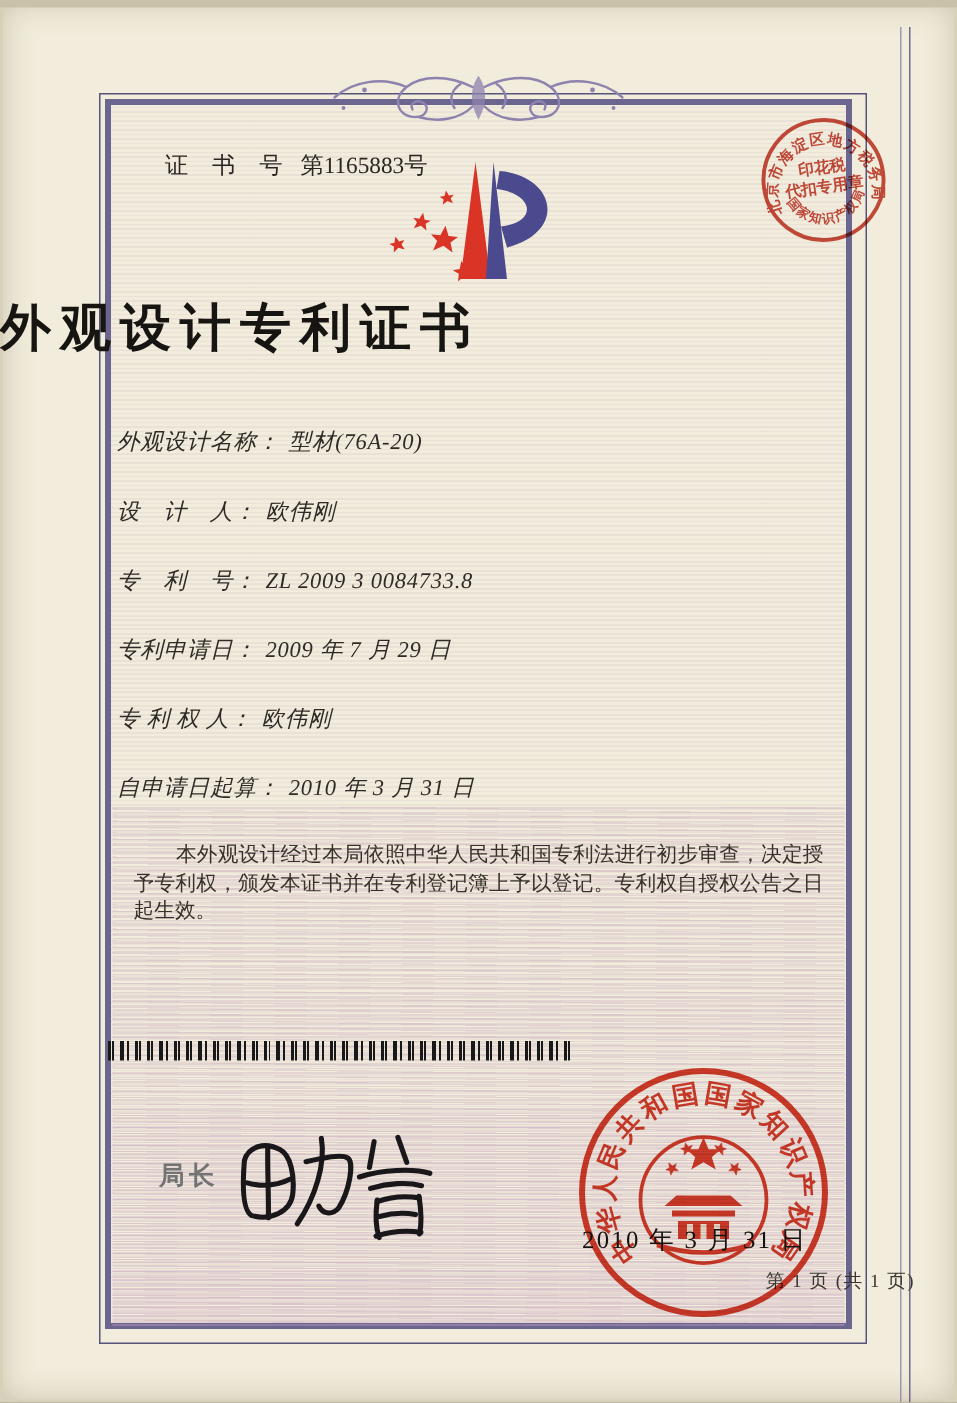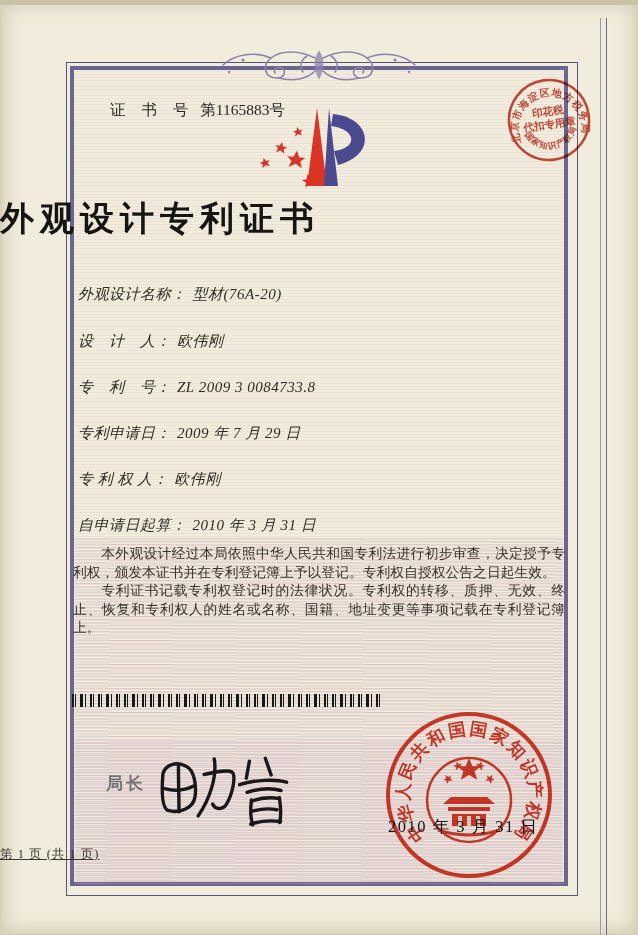--- a/index.html
+++ b/index.html
@@ -40,21 +40,21 @@
   .title{position:absolute;left:0;right:0;top:196px;z-index:2;text-align:left;
     font-size:34px;font-weight:bold;letter-spacing:6px;color:#171512;}
 
   .fields{position:absolute;left:78px;top:0;z-index:2;width:440px;}
   .field{position:absolute;left:0;white-space:nowrap;font-size:15px;color:#2e2b26;letter-spacing:.5px;font-style:italic;}
   .field .v{margin-left:6px;}
   .f0{top:285px}.f1{top:332px}.f2{top:378px}.f3{top:424px}.f4{top:470px}.f5{top:516px}
 
   .body-text{position:absolute;left:73px;top:545px;width:492px;z-index:2;
     font-size:13.8px;line-height:18.6px;color:#36312a;text-align:justify;}
-  .body-text p{margin:0;text-indent:2.05em;}
+  .body-text p{margin:16px;text-indent:2.05em;}
 
   .barcode{position:absolute;left:72px;top:694px;width:312px;height:13px;z-index:2;
     background:repeating-linear-gradient(90deg,
       #181818 0 2px, rgba(0,0,0,0) 2px 3px,
       #181818 3px 4px, rgba(0,0,0,0) 4px 8px,
       #181818 8px 11px, rgba(0,0,0,0) 11px 13px,
       #181818 13px 14px, rgba(0,0,0,0) 14px 18px,
       #181818 18px 20px, rgba(0,0,0,0) 20px 21px,
       #181818 21px 22px, rgba(0,0,0,0) 22px 26px);
   }
@@ -65,22 +65,22 @@
   .sr-only{position:absolute;width:1px;height:1px;overflow:hidden;clip:rect(0 0 0 0);white-space:nowrap;}
 
   .seal{position:absolute;left:382px;top:708px;width:174px;height:174px;z-index:4;
     mix-blend-mode:multiply;opacity:.93;}
   .issue-date{position:absolute;left:388px;top:816px;z-index:6;font-size:16.5px;
     letter-spacing:1.5px;color:#14110e;}
 
   .tax-stamp{position:absolute;left:505px;top:76px;width:88px;height:88px;z-index:4;
     mix-blend-mode:multiply;opacity:.9;transform:rotate(-8deg);}
 
-  .page-footer{position:absolute;left:0;right:28px;top:846px;z-index:2;text-align:left;
-    font-size:12.5px;color:#3a352e;letter-spacing:1px;text-decoration:underline;}
+  .page-footer{position:absolute;left:0;right:28px;top:846px;z-index:2;text-align:right;
+    font-size:12.5px;color:#3a352e;letter-spacing:1px;}
 </style>
 </head>
 <body>
 
 <div class="paper">
 
   <div class="edge-top"></div>
   <div class="edge-right"></div>
 
   <div class="frame">
@@ -130,21 +130,20 @@
     <div class="field f0"><span>外观设计名称：</span><span class="v">型材(76A-20)</span></div>
     <div class="field f1"><span>设　计　人：</span><span class="v">欧伟刚</span></div>
     <div class="field f2"><span>专　利　号：</span><span class="v">ZL 2009 3 0084733.8</span></div>
     <div class="field f3"><span>专利申请日：</span><span class="v">2009 年 7 月 29 日</span></div>
     <div class="field f4"><span>专 利 权 人：</span><span class="v">欧伟刚</span></div>
     <div class="field f5"><span>自申请日起算：</span><span class="v">2010 年 3 月 31 日</span></div>
   </div>
 
   <div class="body-text">
     <p>本外观设计经过本局依照中华人民共和国专利法进行初步审查，决定授予专利权，颁发本证书并在专利登记簿上予以登记。专利权自授权公告之日起生效。</p>
-    <p>专利证书记载专利权登记时的法律状况。专利权的转移、质押、无效、终止、恢复和专利权人的姓名或名称、国籍、地址变更等事项记载在专利登记簿上。</p>
   </div>
 
   <div class="barcode"></div>
 
   <div class="director">局长</div>
   <svg class="signature" viewBox="0 0 170 100">
     <g transform="rotate(-3 85 50)" stroke="#19171a" stroke-width="3.4" fill="none" stroke-linecap="round" stroke-linejoin="round">
       <path d="M16,28 C13,50 14,62 19,65 C31,69 45,64 47,52 C49,40 47,26 40,22 C30,16 19,19 16,28 Z"></path>
       <path d="M17,43 C29,47 39,45 46,42"></path>
       <path d="M32,20 C31,34 31,50 30,67"></path>

